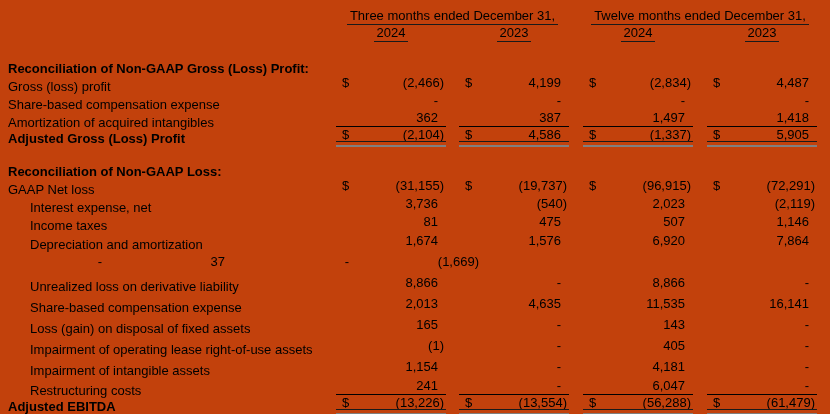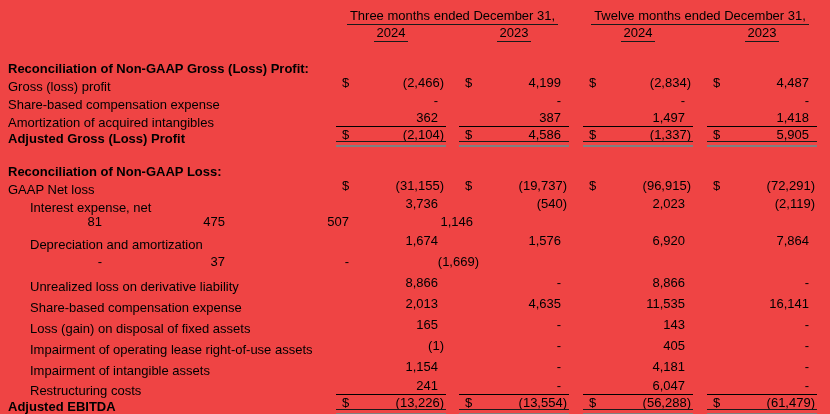--- a/index.html
+++ b/index.html
@@ -1,18 +1,18 @@
 <!DOCTYPE html>
 <html><head>
 <meta charset="utf-8">
 <style>
   html,body { margin:0; padding:0; background:#ffffff; }
   .page {
     width:830px; height:414px; box-sizing:border-box;
-    background:#ef4444; color:#000000;
+    background:#c2410c; color:#000000;
     font-family:"Liberation Sans", sans-serif;
     font-size:13px; line-height:1; position:relative;
     padding-top:8px; overflow:hidden;
   }
   .label-spacer { width:336px; flex:none; }
 
   
   .header-group-row { display:flex; height:17px; align-items:flex-end; }
   .header-year-row  { display:flex; height:17px; align-items:flex-end;text-decoration:underline; }
   .group  { width:233px; flex:none; text-align:center; white-space:nowrap; }
@@ -206,20 +206,21 @@
         <div class="cell m14">
           <span class="dollar"></span>
           <span class="val plain">2,023</span>
         </div>
         <div class="cell m14">
           <span class="dollar"></span>
           <span class="val">(2,119)</span>
         </div>
       </div>
       <div class="row">
+        <div class="label indent">Income taxes</div>
         <div class="cell ">
           <span class="dollar"></span>
           <span class="val plain">81</span>
         </div>
         <div class="cell m13">
           <span class="dollar"></span>
           <span class="val plain">475</span>
         </div>
         <div class="cell m14">
           <span class="dollar"></span>

